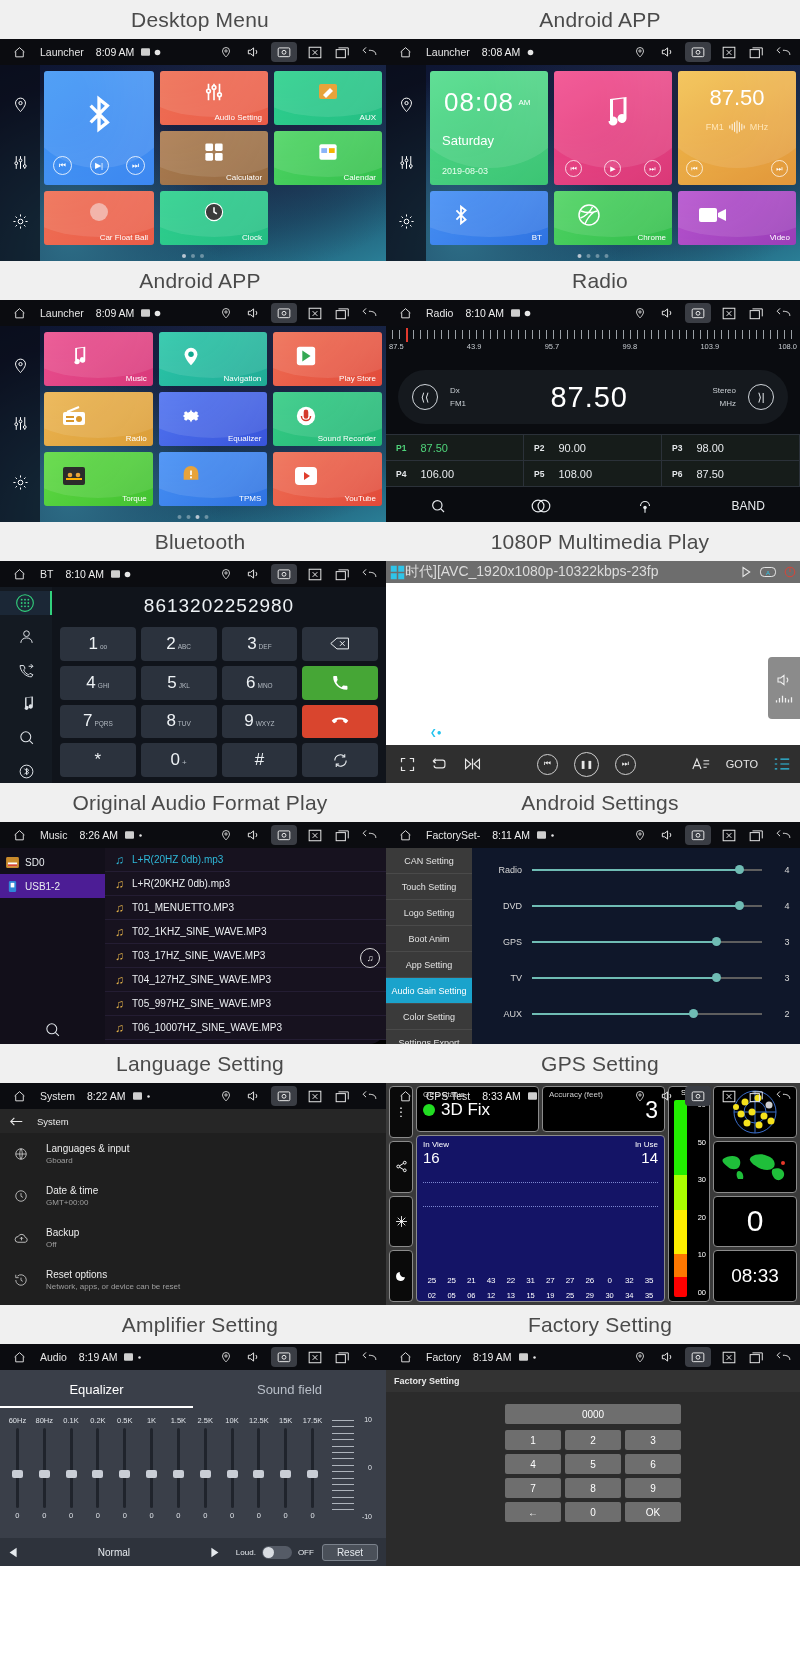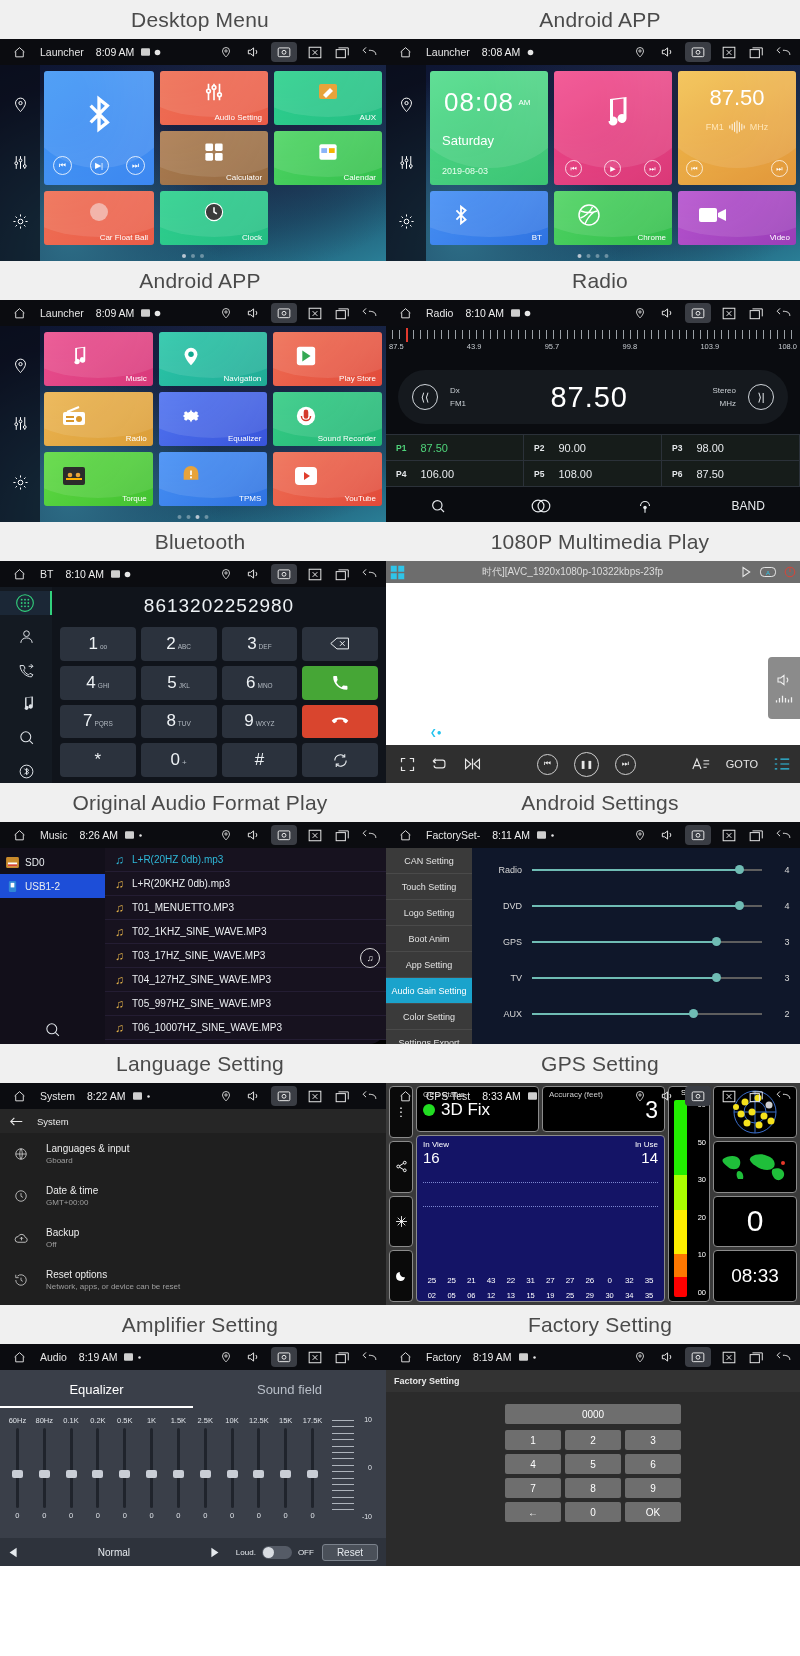--- a/index.html
+++ b/index.html
@@ -114,38 +114,38 @@
          justify-content:center; color:#eef2f5; position:relative; }
   .key .d { font-size:17px; font-weight:300; }
   .key .s { font-size:6.5px; color:#b3bac2; margin-left:2px; align-self:center; padding-top:5px;}
   .key.green { background:#46a636; }
   .key.red { background:#d9452e; }
 
   
   .vp { position:absolute; inset:0; background:#fff; }
   .vp-top { height:22px; background:#6d6d6d; display:flex; align-items:center; padding:0 4px;
             color:#e8e8e8; font-size:9.5px; }
-  .vp-title { flex:1; text-align:center; color:#dcdcdc; font-size:10px; white-space:nowrap; overflow:hidden;}
+  .vp-title { flex:1; color:#dcdcdc; font-size:14px; white-space:nowrap; overflow:hidden;}
   .vp-canvas { position:absolute; top:22px; bottom:38px; left:0; right:0; background:#fff; }
   .vp-side { position:absolute; right:0; top:96px; width:32px; height:62px; background:#8b8b8b;
              border-radius:4px 0 0 4px; display:flex; flex-direction:column; align-items:center;
              justify-content:center; gap:5px; }
   .vp-bot { position:absolute; left:0; right:0; bottom:0; height:38px; background:#2f2f2f;
             display:flex; align-items:center; color:#e6e6e6; }
   .vp-bot .g { display:flex; align-items:center; gap:16px; }
   .rbtn { width:21px; height:21px; border-radius:50%; border:1.2px solid #cfcfcf;
           display:flex; align-items:center; justify-content:center; font-size:8px; color:#e8e8e8; }
   .rbtn.big { width:25px; height:25px; }
 
   
   .mu-body { position:absolute; inset:26px 0 0 0; background:#14101c; display:flex;border-radius:17px; }
   .mu-side { width:105px; background:#120f1a; padding-top:2px; position:relative; }
   .mu-src { height:24px; display:flex; align-items:center; gap:6px; padding-left:6px;
             color:#e9ecef; font-size:10px; }
-  .mu-src.sel { background:#1d4ed8; }
+  .mu-src.sel { background:#4c1d95; }
   .mu-search { position:absolute; left:0; right:0; bottom:6px; display:flex;
                justify-content:center; }
   .mu-list { flex:1; }
   .mu-item { height:24px; display:flex; align-items:center; gap:8px; padding-left:10px;
              border-bottom:1px solid #241d33; color:#eceff2; font-size:10px; background:#17121f;}
   .mu-item.act { color:#2fb8d8; }
   .mu-note { color:#e3b24a; font-size:12px; }
   .mu-item.act .mu-note { color:#2fb8d8; }
   .mu-fab { position:absolute; right:6px; top:100px; width:20px; height:20px; border-radius:50%;
             border:1.3px solid #dcdcdc; display:flex; align-items:center; justify-content:center;

